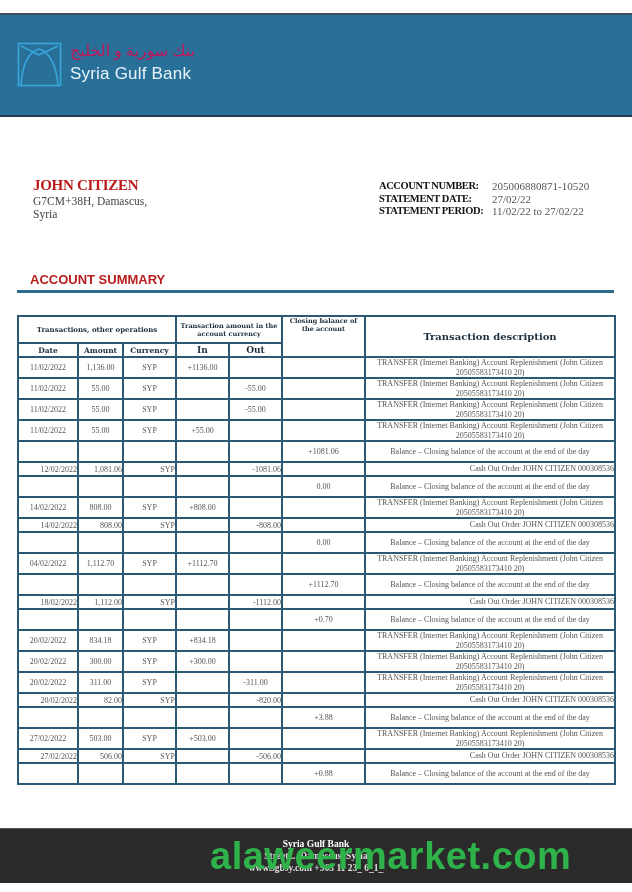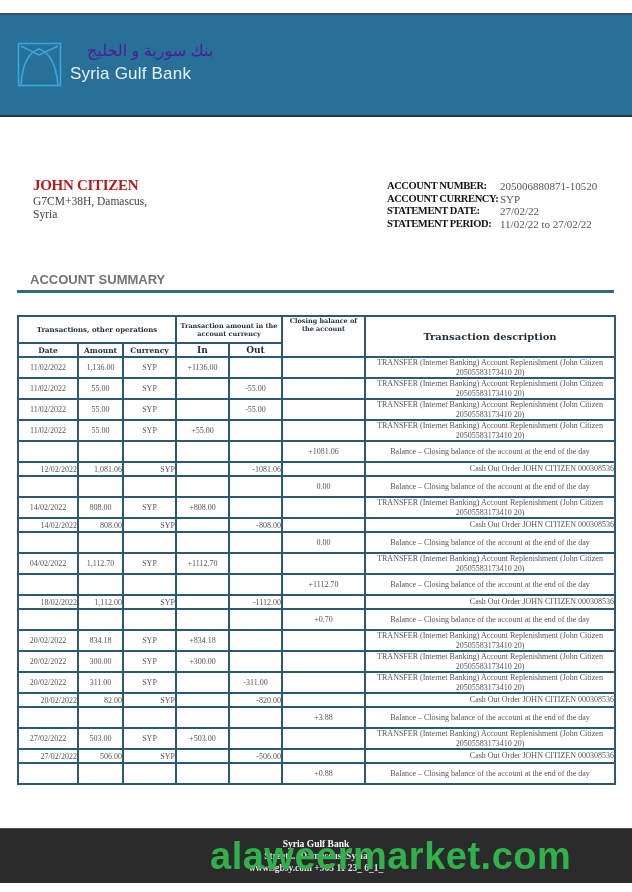--- a/index.html
+++ b/index.html
@@ -1,27 +1,27 @@
 <!DOCTYPE html>
 <html><head>
 <meta charset="utf-8">
 <style>
   html, body { margin:0; padding:0; background:#ffffff; }
   body { width:632px; height:892px; position:relative; overflow:hidden; font-family:"DejaVu Serif", serif; color:#333; }
   .header-band { position:absolute; left:0; top:13px; width:632px; height:104px; background:#297098; border-top:2px solid #3b4f5e; border-bottom:2px solid #24394a; box-sizing:border-box; }
   .logo { position:absolute; left:17px; top:42px; width:45px; height:45px; }
-  .logo-ar { position:absolute; left:70px; top:42px; color:#4c1d95; font-family:Liberation Sans, sans-serif; font-size:16px; line-height:18px;margin-left:17px; }
+  .logo-ar { position:absolute; left:70px; top:42px; color:#be185d; font-family:Liberation Serif, serif; font-size:16px; line-height:18px; }
   .logo-en { position:absolute; left:70px; top:64px; color:#e6f3fb; font-family:"Liberation Sans", sans-serif; font-size:17px; font-weight:normal; letter-spacing:0.2px; }
   .cust-name { position:absolute; left:33px; top:177px; font-family:"Liberation Serif", serif; font-weight:bold; font-size:15px; color:#b91c1c; letter-spacing:-0.3px; }
   .cust-addr { position:absolute; left:33px; top:195px; font-family:"Liberation Serif", serif; font-size:11.5px; color:#444; line-height:13px; }
   .acct { position:absolute; left:379px; top:180px; font-family:"Liberation Serif", serif; font-size:10.5px; }
-  .acct-row { display:flex; height:12.5px; line-height:12.5px;margin-left:8px; }
+  .acct-row { display:flex; height:12.5px; line-height:12.5px; }
   .acct-label { width:113px; font-weight:bold; color:#111; letter-spacing:-0.4px; }
   .acct-value { color:#555; font-size:11px; }
-  .summary-title { position:absolute; left:30px; top:272px; font-family:"Liberation Sans", sans-serif; font-weight:bold; font-size:13px; color:#737373; }
+  .summary-title { position:absolute; left:30px; top:272px; font-family:"Liberation Sans", sans-serif; font-weight:bold; font-size:13px; color:#b91c1c; }
   .summary-rule { position:absolute; left:17px; top:290px; width:597px; height:3px; background:#2d6a8c; }
   table.tx { position:absolute; left:17px; top:315px; width:597px; border-collapse:collapse; table-layout:fixed; font-family:"Liberation Serif", serif; }
   table.tx td, table.tx th { border:2px solid #2c5a76; padding:0; font-size:8px; color:#555; text-align:center; vertical-align:middle; overflow:hidden; }
   table.tx th { color:#1d2f3d; font-weight:bold; font-family:"DejaVu Serif", serif; }
   .h1 { height:25px; font-size:6.5px !important; line-height:8px; }
   .h1b { font-size:7px !important; }
   .h2 { height:12px; font-size:7.5px !important; }
   .hdesc { font-size:10px !important; }
   td.desc { text-align:left; padding-left:5px; line-height:9.5px; }
   tr.r2 td { height:19px; }
@@ -45,24 +45,20 @@
 <div class="cust-name">JOHN CITIZEN</div>
 <div class="cust-addr">
   <div>G7CM+38H, Damascus,</div>
   <div>Syria</div>
 </div>
 
 <div class="acct">
   <div class="acct-row">
     <span class="acct-label">ACCOUNT NUMBER:</span>
     <span class="acct-value">205006880871-10520</span>
-  </div>
-  <div class="acct-row">
-    <span class="acct-label">ACCOUNT CURRENCY:</span>
-    <span class="acct-value">SYP</span>
   </div>
   <div class="acct-row">
     <span class="acct-label">STATEMENT DATE:</span>
     <span class="acct-value">27/02/22</span>
   </div>
   <div class="acct-row">
     <span class="acct-label">STATEMENT PERIOD:</span>
     <span class="acct-value">11/02/22 to 27/02/22</span>
   </div>
 </div>

